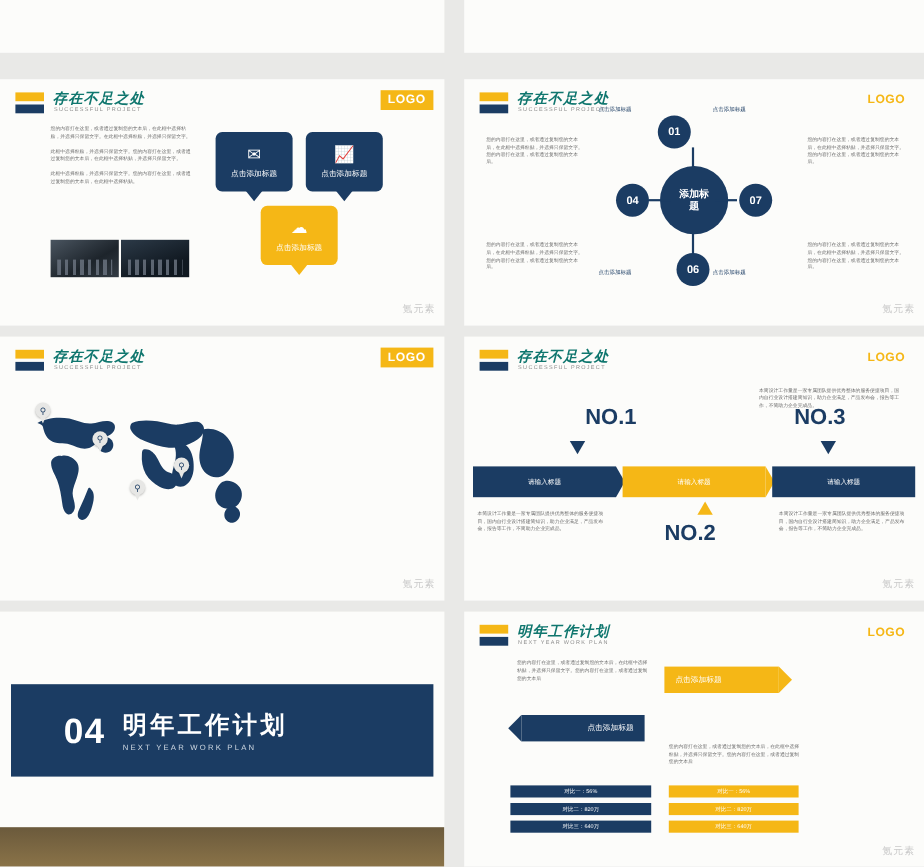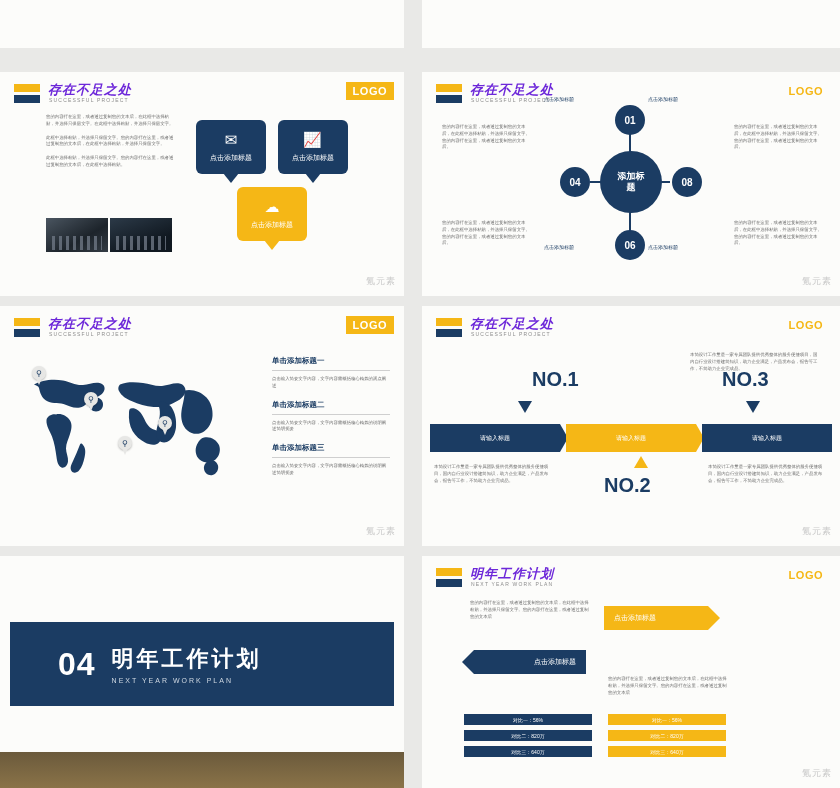--- a/index.html
+++ b/index.html
@@ -21,21 +21,21 @@
   }
   
   .hdr-bars {
     position:absolute; left:14px; top:12px;
     display:flex; flex-direction:column; gap:3px;
   }
   .hdr-bars i { display:block; width:26px; height:8px; background:#1b3c63; }
   .hdr-bars i.y { background:#f5b716; }
   .hdr-title {
     position:absolute; left:48px; top:9px;
-    font-size:13px; font-weight:bold; color:#6d28d9;
+    font-size:13px; font-weight:bold; color:#0f766e;
     font-style:italic; letter-spacing:1px;
   }
   .hdr-sub {
     position:absolute; left:49px; top:25px;
     font-size:5px; color:#8d8d8d; letter-spacing:1.2px;
   }
   .logo {
     position:absolute; right:10px; top:10px;
     background:#f5b716; color:#fff;
     font-size:11px; font-weight:bold;
@@ -261,22 +261,22 @@
         <div>添加标</div>
         <div>题</div>
       </div>
     </div>
 
     <div class="arrowline" style="left:207px; top:62px; width:2px; height:20px;"></div>
     <div class="arrowline" style="left:207px; top:140px; width:2px; height:20px;"></div>
     <div class="arrowline" style="left:168px; top:109px; width:20px; height:2px;"></div>
     <div class="arrowline" style="left:228px; top:109px; width:20px; height:2px;"></div>
 
-    <div class="node" style="left:193px; top:33px;text-align:right;">01</div>
-    <div class="node" style="left:250px; top:95px;">08</div>
+    <div class="node" style="left:176px; top:33px;text-align:right;">01</div>
+    <div class="node" style="left:250px; top:95px;">07</div>
     <div class="node" style="left:193px; top:158px;">06</div>
     <div class="node" style="left:138px; top:95px;">04</div>
 
     <div class="ncap" style="left:122px; top:24px;">点击添加标题</div>
     <div class="ncap" style="left:226px; top:24px;">点击添加标题</div>
     <div class="ncap" style="left:122px; top:172px;">点击添加标题</div>
     <div class="ncap" style="left:226px; top:172px;">点击添加标题</div>
 
     <div class="sidepara tiny" style="left:20px; top:52px;">您的内容打在这里，或者通过复制您的文本后，在此框中选择粘贴，并选择只保留文字。您的内容打在这里，或者通过复制您的文本后。</div>
     <div class="sidepara tiny" style="left:20px; top:148px;">您的内容打在这里，或者通过复制您的文本后，在此框中选择粘贴，并选择只保留文字。您的内容打在这里，或者通过复制您的文本后。</div>
@@ -316,31 +316,20 @@
           <span>⚲</span>
         </div>
       <div class="pin" style="left:110px; top:86px;">
           <span>⚲</span>
         </div>
       <div class="pin" style="left:150px; top:66px;">
           <span>⚲</span>
         </div>
     </div>
 
-    <div class="map-list">
-      <h4>单击添加标题一</h4>
-      <div class="ln"></div>
-      <p class="tiny">点击输入简要文字内容，文字内容需概括核心精炼的观点阐述</p>
-      <h4>单击添加标题二</h4>
-      <div class="ln"></div>
-      <p class="tiny">点击输入简要文字内容，文字内容需概括核心精炼的说明阐述简明扼要</p>
-      <h4>单击添加标题三</h4>
-      <div class="ln"></div>
-      <p class="tiny">点击输入简要文字内容，文字内容需概括核心精炼的说明阐述简明扼要</p>
-    </div>
     <div class="wm">氪元素</div>
   </div>
 
   <div class="slide" id="s-r2b">
     <div class="hdr-bars">
         <i class="y"></i>
         <i></i>
       </div>
     <div class="hdr-title">存在不足之处</div>
     <div class="hdr-sub">SUCCESSFUL PROJECT</div>

